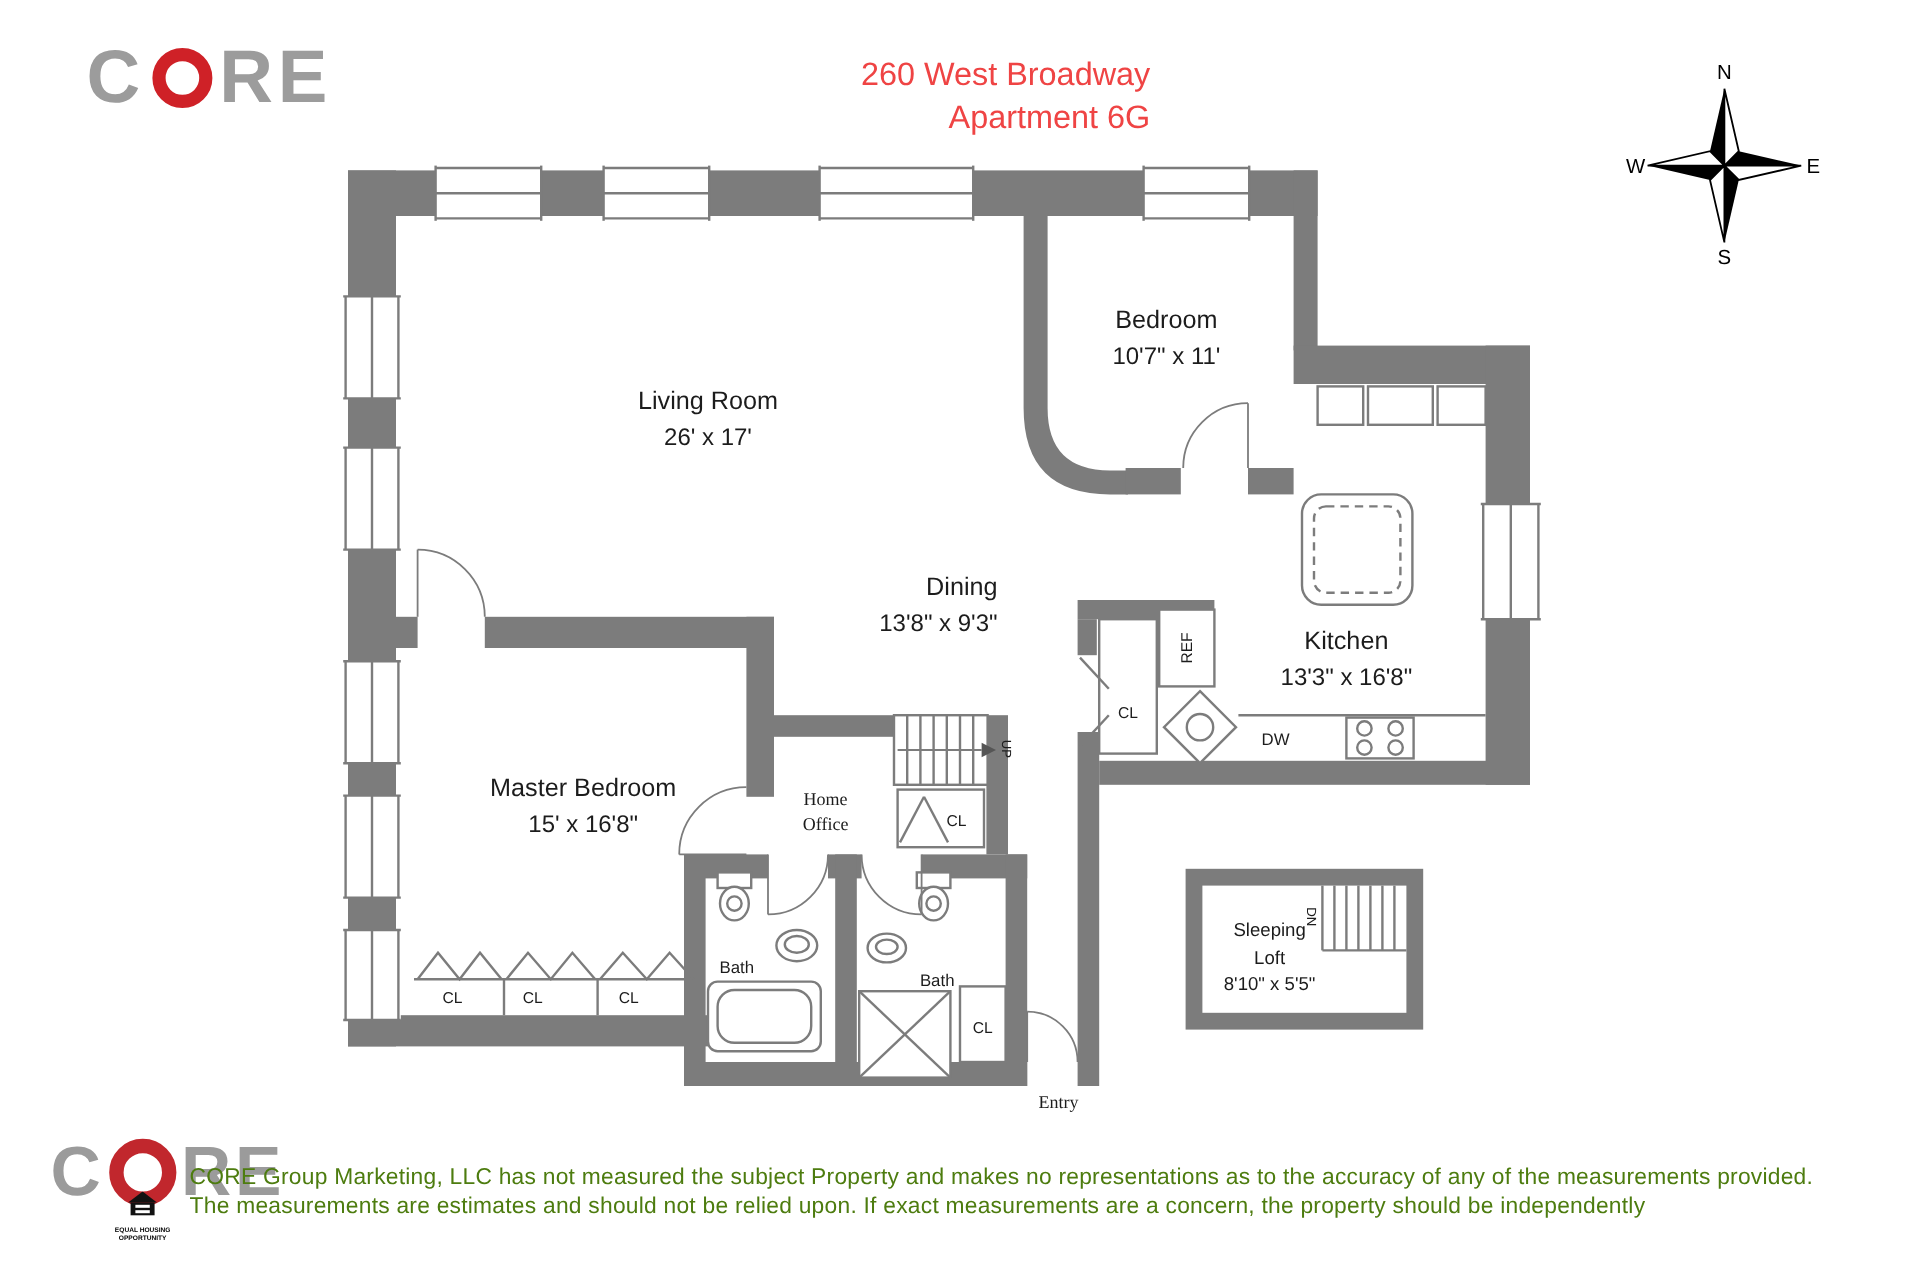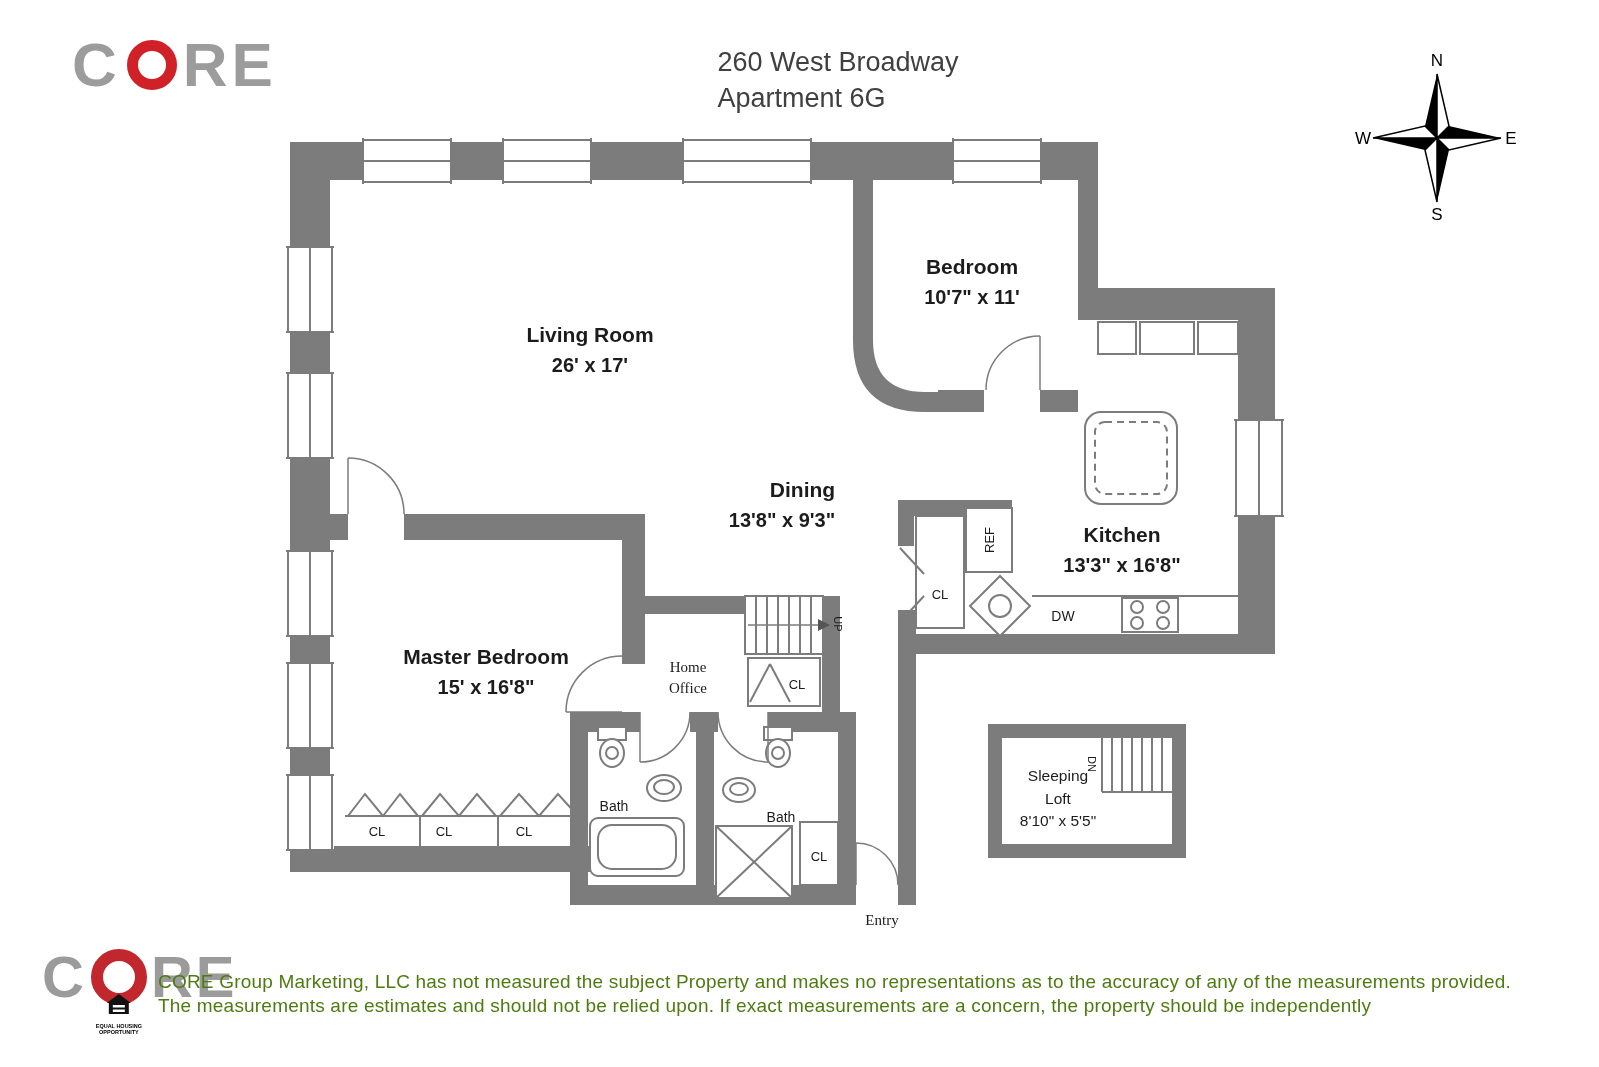--- a/index.html
+++ b/index.html
@@ -4,38 +4,38 @@
 <style>
   html,body{margin:0;padding:0;background:#fff;}
   .page{position:relative;width:1599px;height:1067px;background:#fff;overflow:hidden;
         font-family:"Liberation Sans",sans-serif;color:#1c1c1c;}
   
   .header-logo{position:absolute;left:72px;top:34px;display:flex;align-items:center;
                font-size:62px;font-weight:bold;color:#9c9c9c;letter-spacing:4px;line-height:1;}
   .logo-ring{display:inline-block;width:50px;height:50px;box-sizing:border-box;
              border:11px solid #cf2127;border-radius:50%;margin:0 6px;}
   .title-block{position:absolute;left:838px;top:44px;transform:translateX(-50%);
-               text-align:left;color:#404040;font-size:27px;line-height:36px;}
+               text-align:right;color:#ef4444;font-size:27px;line-height:36px;}
   
   .plan-svg{position:absolute;left:0;top:0;}
   .wall{fill:#7c7c7c;stroke:none;}
   .thin{stroke:#7c7c7c;stroke-width:2;fill:none;}
   .thin-f{stroke:#7c7c7c;stroke-width:2;fill:#fff;}
   .winline{stroke:#7c7c7c;stroke-width:2;fill:none;}
   .dashed{stroke:#7c7c7c;stroke-width:2;fill:none;stroke-dasharray:7 5;}
   .arc{stroke:#7c7c7c;stroke-width:1.5;fill:none;}
   .winfill{fill:#fff;stroke:none;}
   
   .lbl{position:absolute;transform:translate(-50%,-50%);text-align:center;
        white-space:nowrap;color:#1c1c1c;z-index:3;}
   .rot90{transform:translate(-50%,-50%) rotate(90deg);}
   .rotm90{transform:translate(-50%,-50%) rotate(-90deg);}
   .big div:first-child{font-size:21px;}
   .big div:last-child{font-size:20px;}
-  .big{line-height:30px;font-weight:bold;}
+  .big{line-height:30px;}
   .mid{font-size:15px;line-height:21px;font-family:Liberation Serif, serif;}
   .sm{font-size:14px;}
   .xs{font-size:13px;}
   .tiny{font-size:11px;}
   .loft-lbl{font-size:15.5px;line-height:22.5px;}
   
   .compass{position:absolute;left:1355px;top:32px;}
   .compass text{font-size:17px;fill:#000;font-family:"Liberation Sans",sans-serif;}
   
   .footer-logo{position:absolute;left:42px;top:948px;display:flex;align-items:center;

